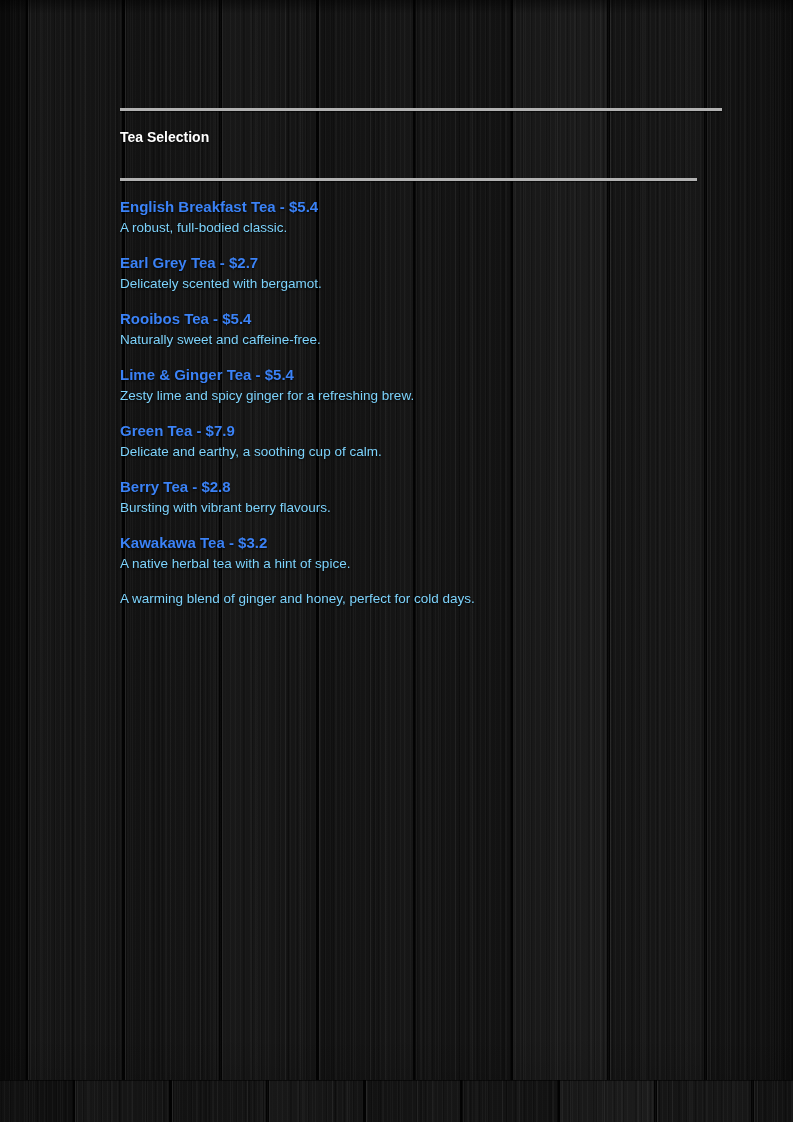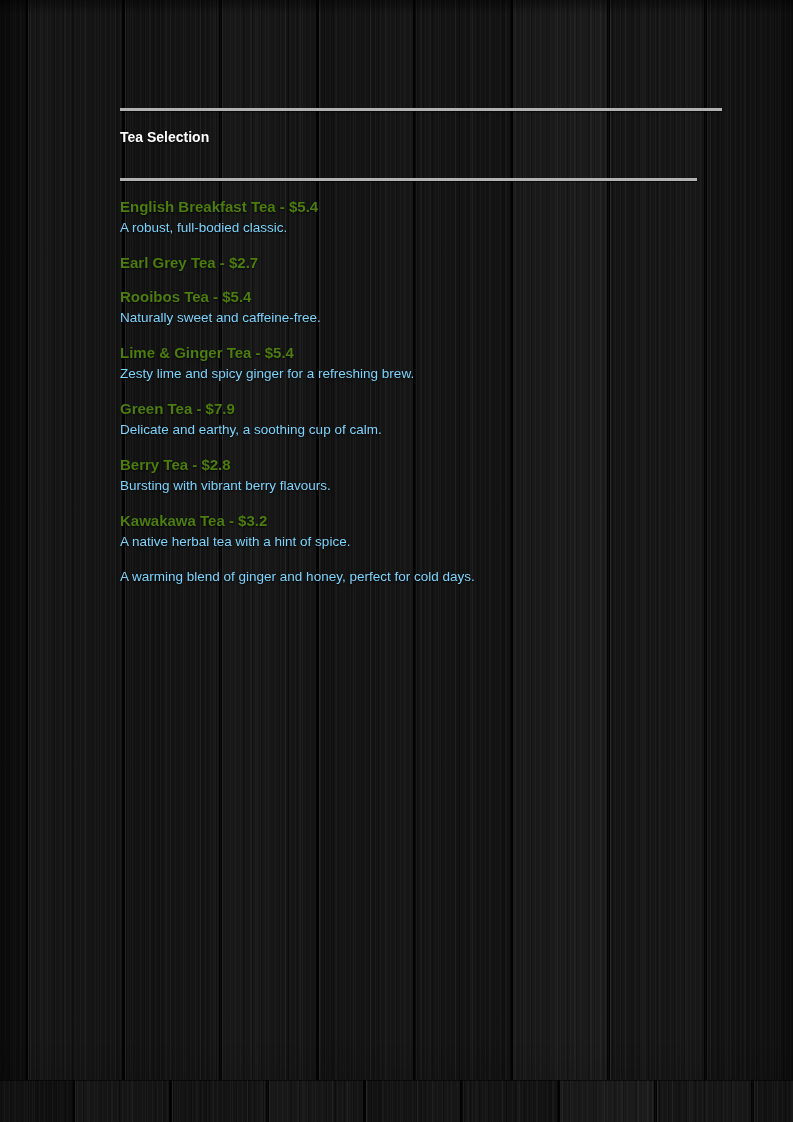--- a/index.html
+++ b/index.html
@@ -97,21 +97,21 @@
   }
 
   .items { margin-top: 15px; }
 
   .item { margin-bottom: 13px; }
 
   .item-title {
     font-size: 15px;
     font-weight: bold;
     line-height: 21px;
-    color: #4d7c0f;
+    color: #3b82f6;
     text-shadow: 0 1px 2px rgba(0,0,0,0.7);
   }
 
   .item-desc {
     font-size: 13.5px;
     font-weight: normal;
     line-height: 22px;
     color: #7dd3fc;
     text-shadow: 0 1px 2px rgba(0,0,0,0.7);
   }
@@ -134,20 +134,21 @@
 
     <div class="items">
 
       <div class="item">
         <div class="item-title">English Breakfast Tea - $5.4</div>
         <div class="item-desc">A robust, full-bodied classic.</div>
       </div>
 
       <div class="item">
         <div class="item-title">Earl Grey Tea - $2.7</div>
+        <div class="item-desc">Delicately scented with bergamot.</div>
       </div>
 
       <div class="item">
         <div class="item-title">Rooibos Tea - $5.4</div>
         <div class="item-desc">Naturally sweet and caffeine-free.</div>
       </div>
 
       <div class="item">
         <div class="item-title">Lime &amp; Ginger Tea - $5.4</div>
         <div class="item-desc">Zesty lime and spicy ginger for a refreshing brew.</div>

